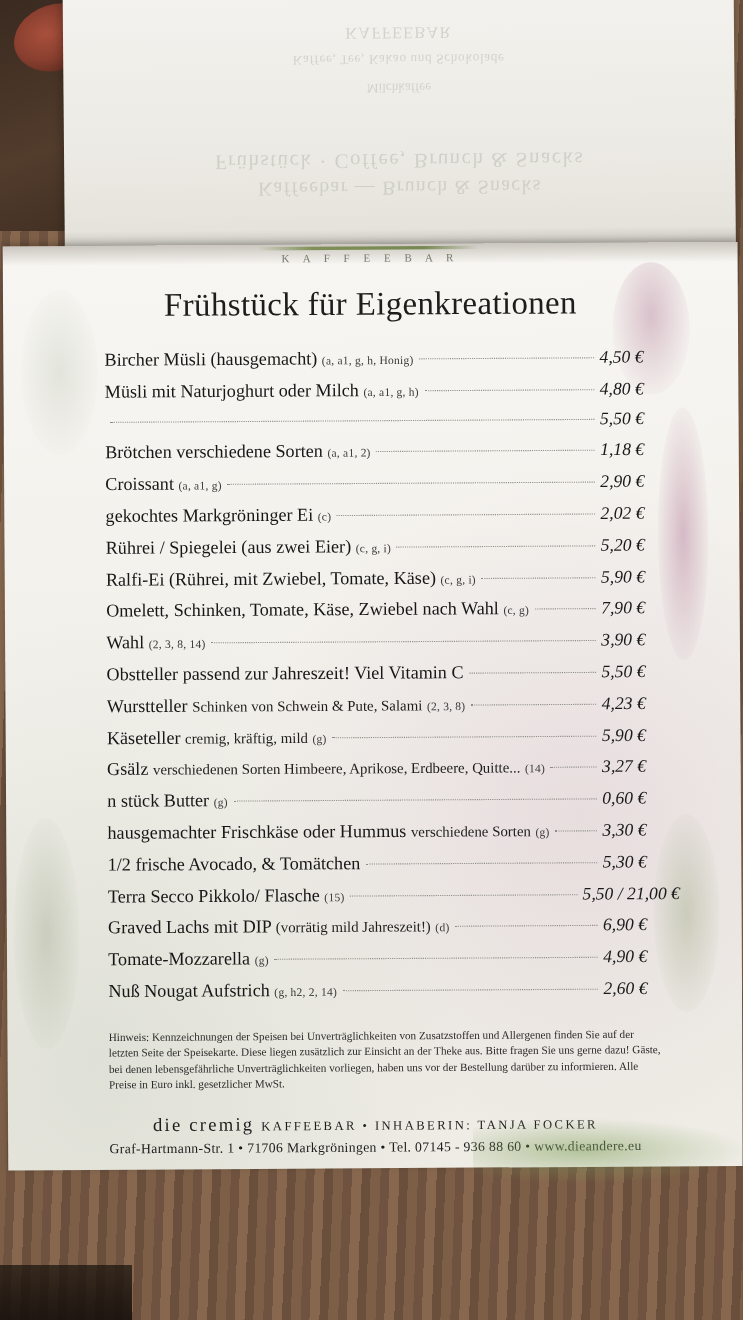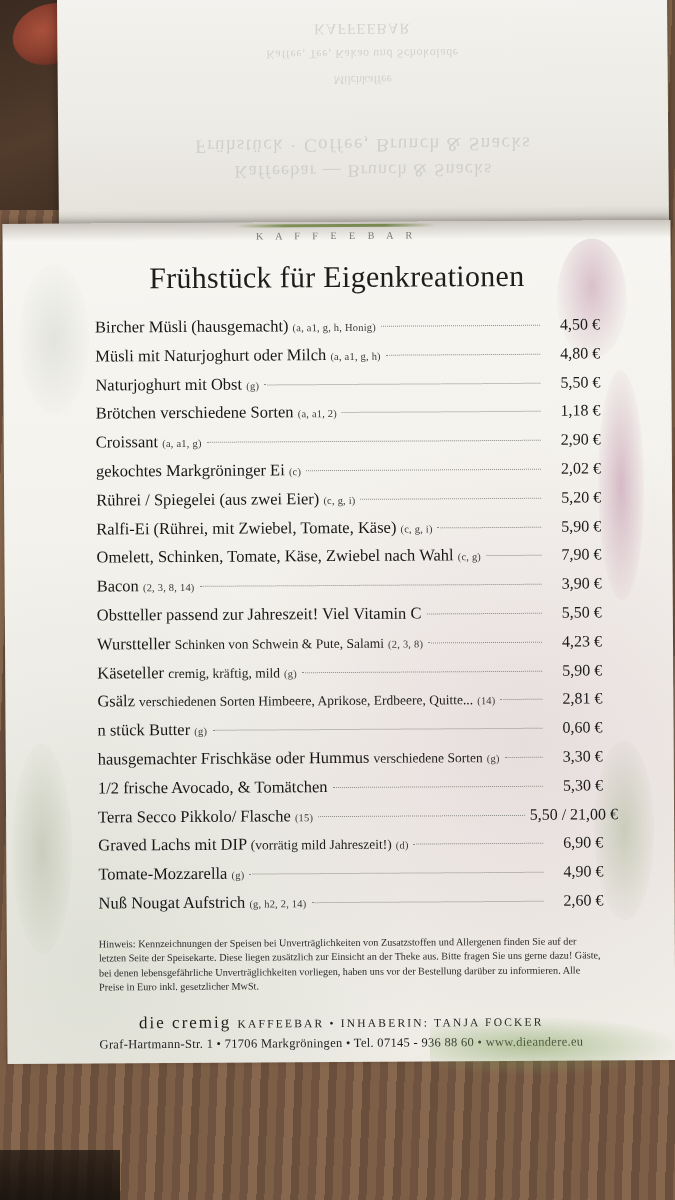--- a/index.html
+++ b/index.html
@@ -167,22 +167,23 @@
     flex: 1;
     margin: 0 5px;
     border-bottom: 1.5px dotted #8c8c86;
     transform: translateY(-4px);
     min-width: 8px;
   }
   .price {
     font-size: 16px;
     color: #1a1a1a;
     font-family: "Liberation Serif", serif;
-    text-align: center;
+    text-align: left;
     min-width: 70px;
+    font-style: italic;
   }
 
   .note {
     position: absolute;
     left: 92px;
     right: 74px;
     top: 714px;
     font-size: 10.2px;
     line-height: 1.42;
     color: #2b2b2b;
@@ -269,21 +270,20 @@
         <span class="price">4,50 €</span>
       </div>
 
       <div class="row">
         <span class="name"><span>Müsli mit Naturjoghurt oder Milch</span> <span class="sub"></span> <span class="alg">(a, a1, g, h)</span></span>
         <span class="dots"></span>
         <span class="price">4,80 €</span>
       </div>
 
       <div class="row">
-        <span class="name"><span>Naturjoghurt mit Obst</span> <span class="sub"></span> <span class="alg">(g)</span></span>
         <span class="dots"></span>
         <span class="price">5,50 €</span>
       </div>
 
       <div class="row">
         <span class="name"><span>Brötchen verschiedene Sorten</span> <span class="sub"></span> <span class="alg">(a, a1, 2)</span></span>
         <span class="dots"></span>
         <span class="price">1,18 €</span>
       </div>
 
@@ -311,21 +311,21 @@
         <span class="price">5,90 €</span>
       </div>
 
       <div class="row">
         <span class="name"><span>Omelett, Schinken, Tomate, Käse, Zwiebel nach Wahl</span> <span class="sub"></span> <span class="alg">(c, g)</span></span>
         <span class="dots"></span>
         <span class="price">7,90 €</span>
       </div>
 
       <div class="row">
-        <span class="name"><span>Bacon</span> <span class="sub"></span> <span class="alg">(2, 3, 8, 14)</span></span>
+        <span class="name"><span>Wahl</span> <span class="sub"></span> <span class="alg">(2, 3, 8, 14)</span></span>
         <span class="dots"></span>
         <span class="price">3,90 €</span>
       </div>
 
       <div class="row">
         <span class="name"><span>Obstteller passend zur Jahreszeit! Viel Vitamin C</span> <span class="sub"></span> <span class="alg"></span></span>
         <span class="dots"></span>
         <span class="price">5,50 €</span>
       </div>
 
@@ -337,21 +337,21 @@
 
       <div class="row">
         <span class="name"><span>Käseteller</span> <span class="sub">cremig, kräftig, mild</span> <span class="alg">(g)</span></span>
         <span class="dots"></span>
         <span class="price">5,90 €</span>
       </div>
 
       <div class="row">
         <span class="name"><span>Gsälz</span> <span class="sub">verschiedenen Sorten Himbeere, Aprikose, Erdbeere, Quitte...</span> <span class="alg">(14)</span></span>
         <span class="dots"></span>
-        <span class="price">2,81 €</span>
+        <span class="price">3,27 €</span>
       </div>
 
       <div class="row">
         <span class="name"><span>n stück Butter</span> <span class="sub"></span> <span class="alg">(g)</span></span>
         <span class="dots"></span>
         <span class="price">0,60 €</span>
       </div>
 
       <div class="row">
         <span class="name"><span>hausgemachter Frischkäse oder Hummus</span> <span class="sub">verschiedene Sorten</span> <span class="alg">(g)</span></span>

